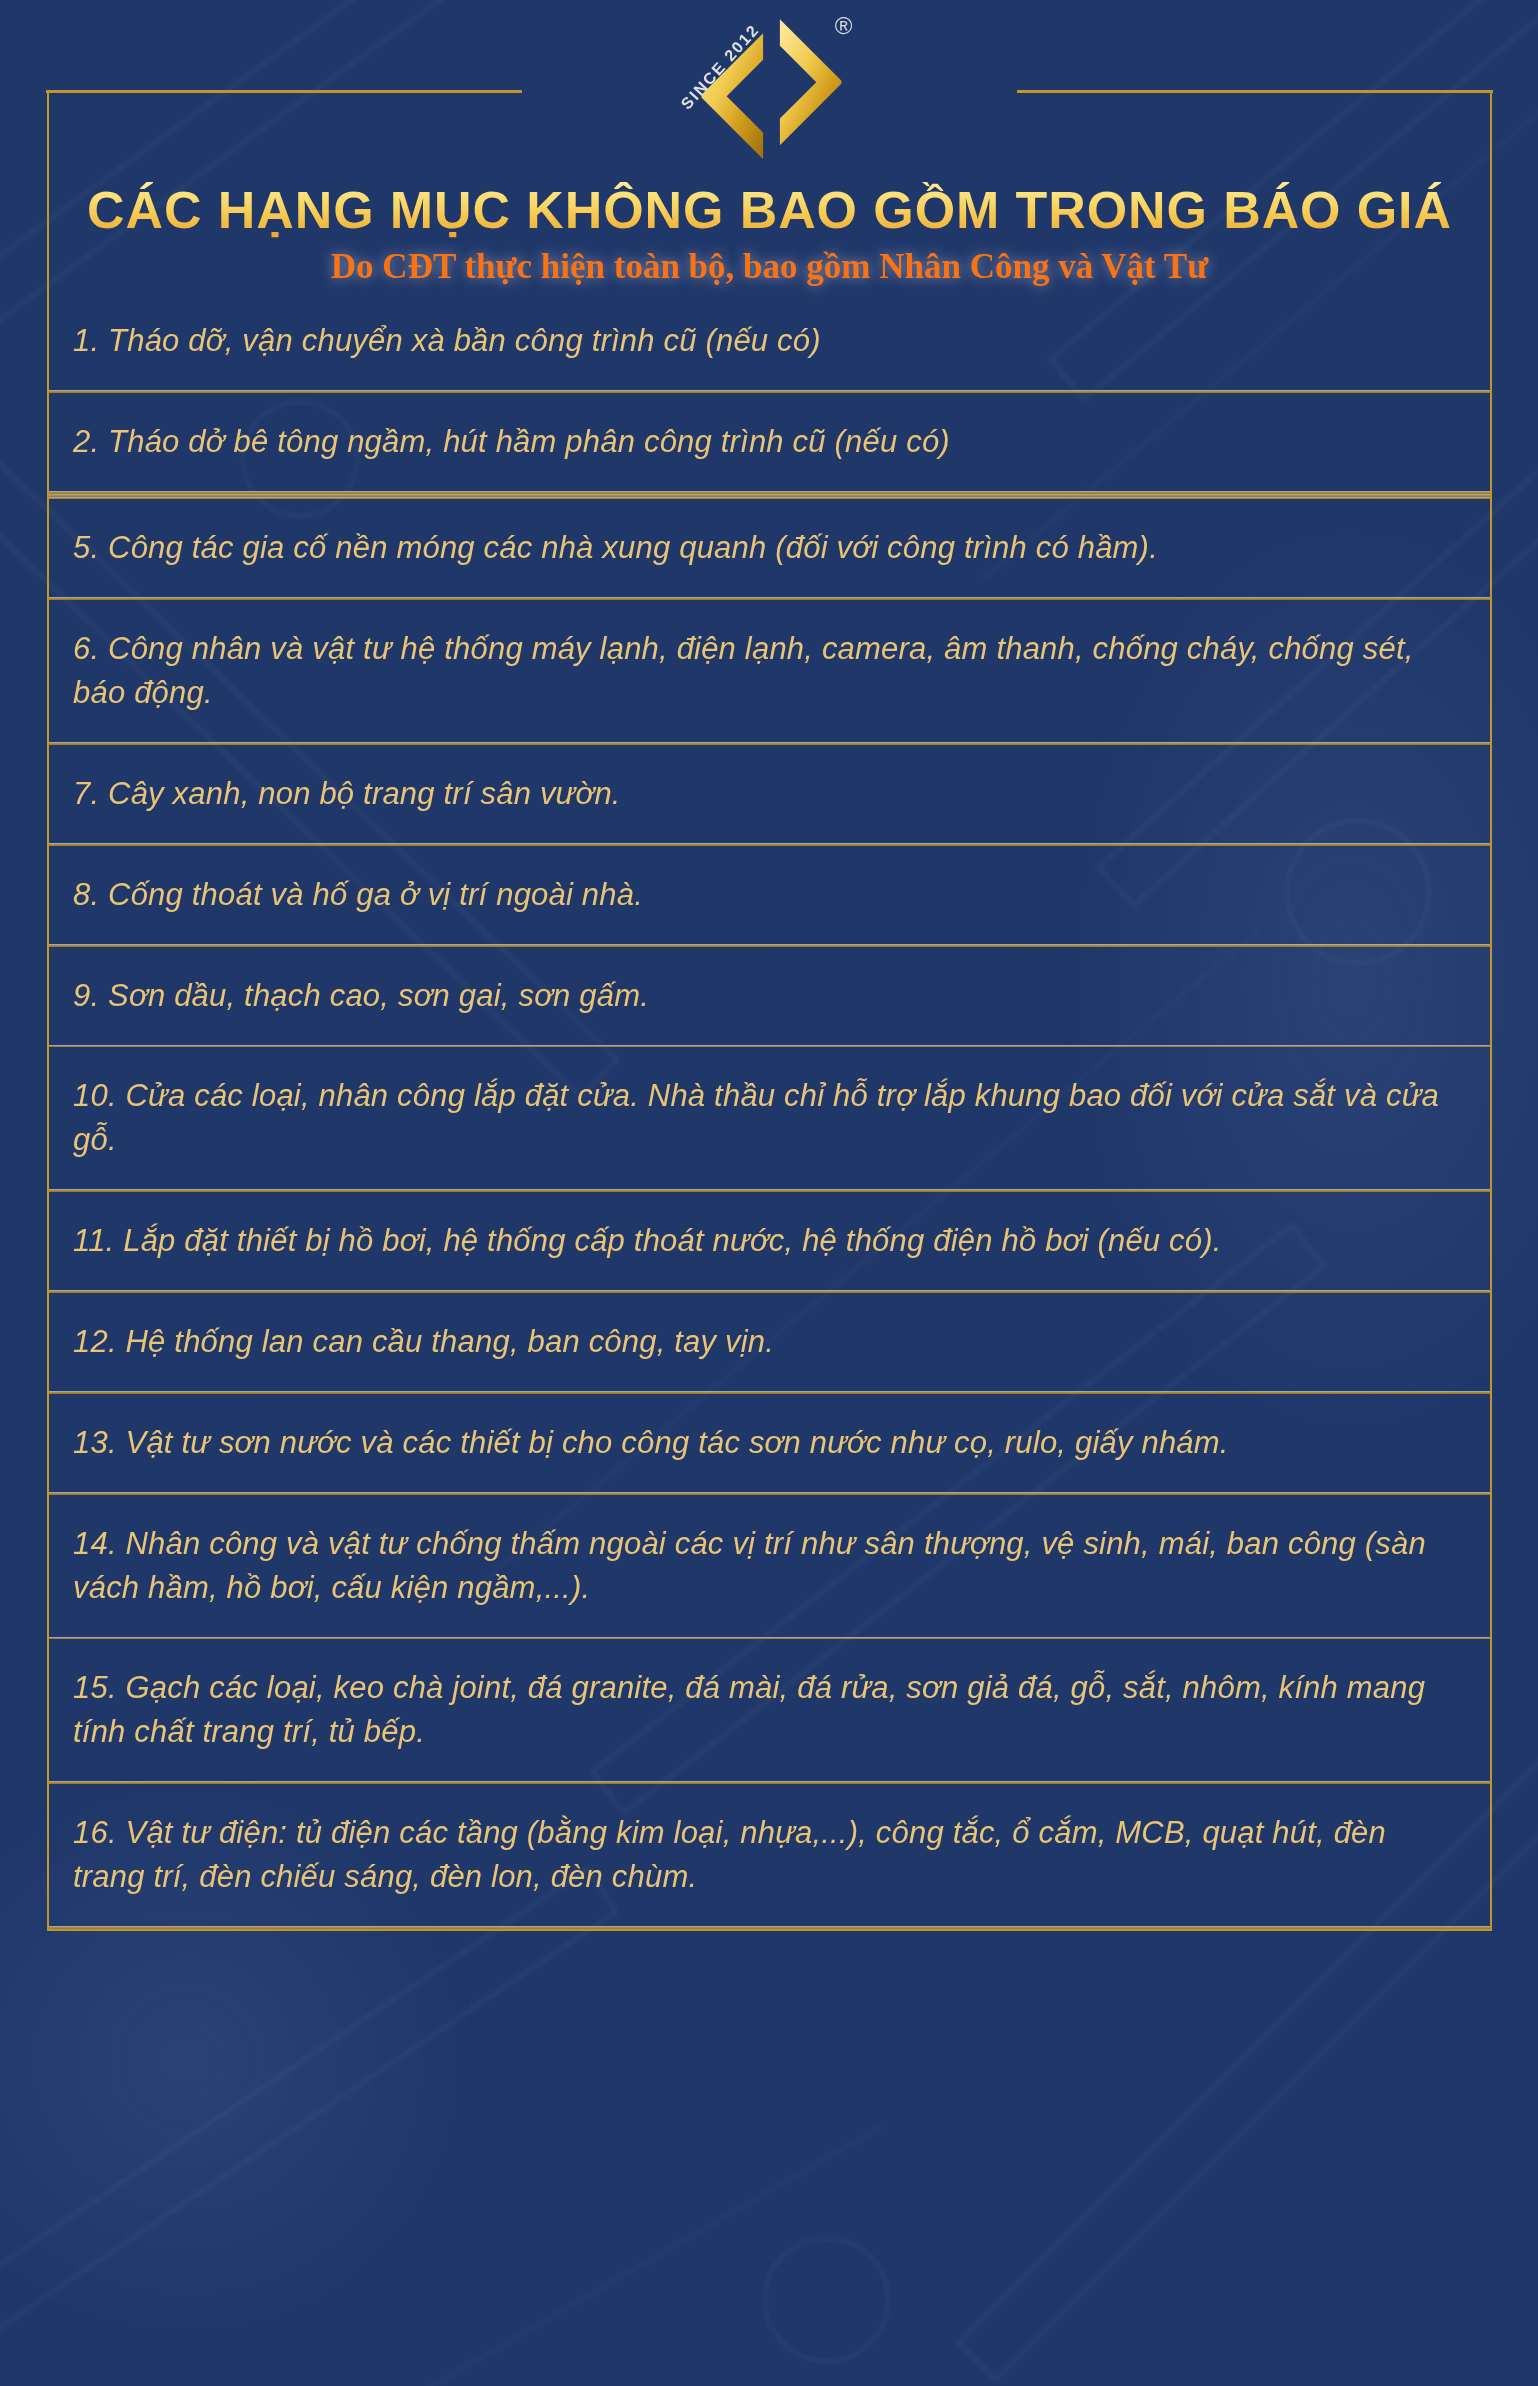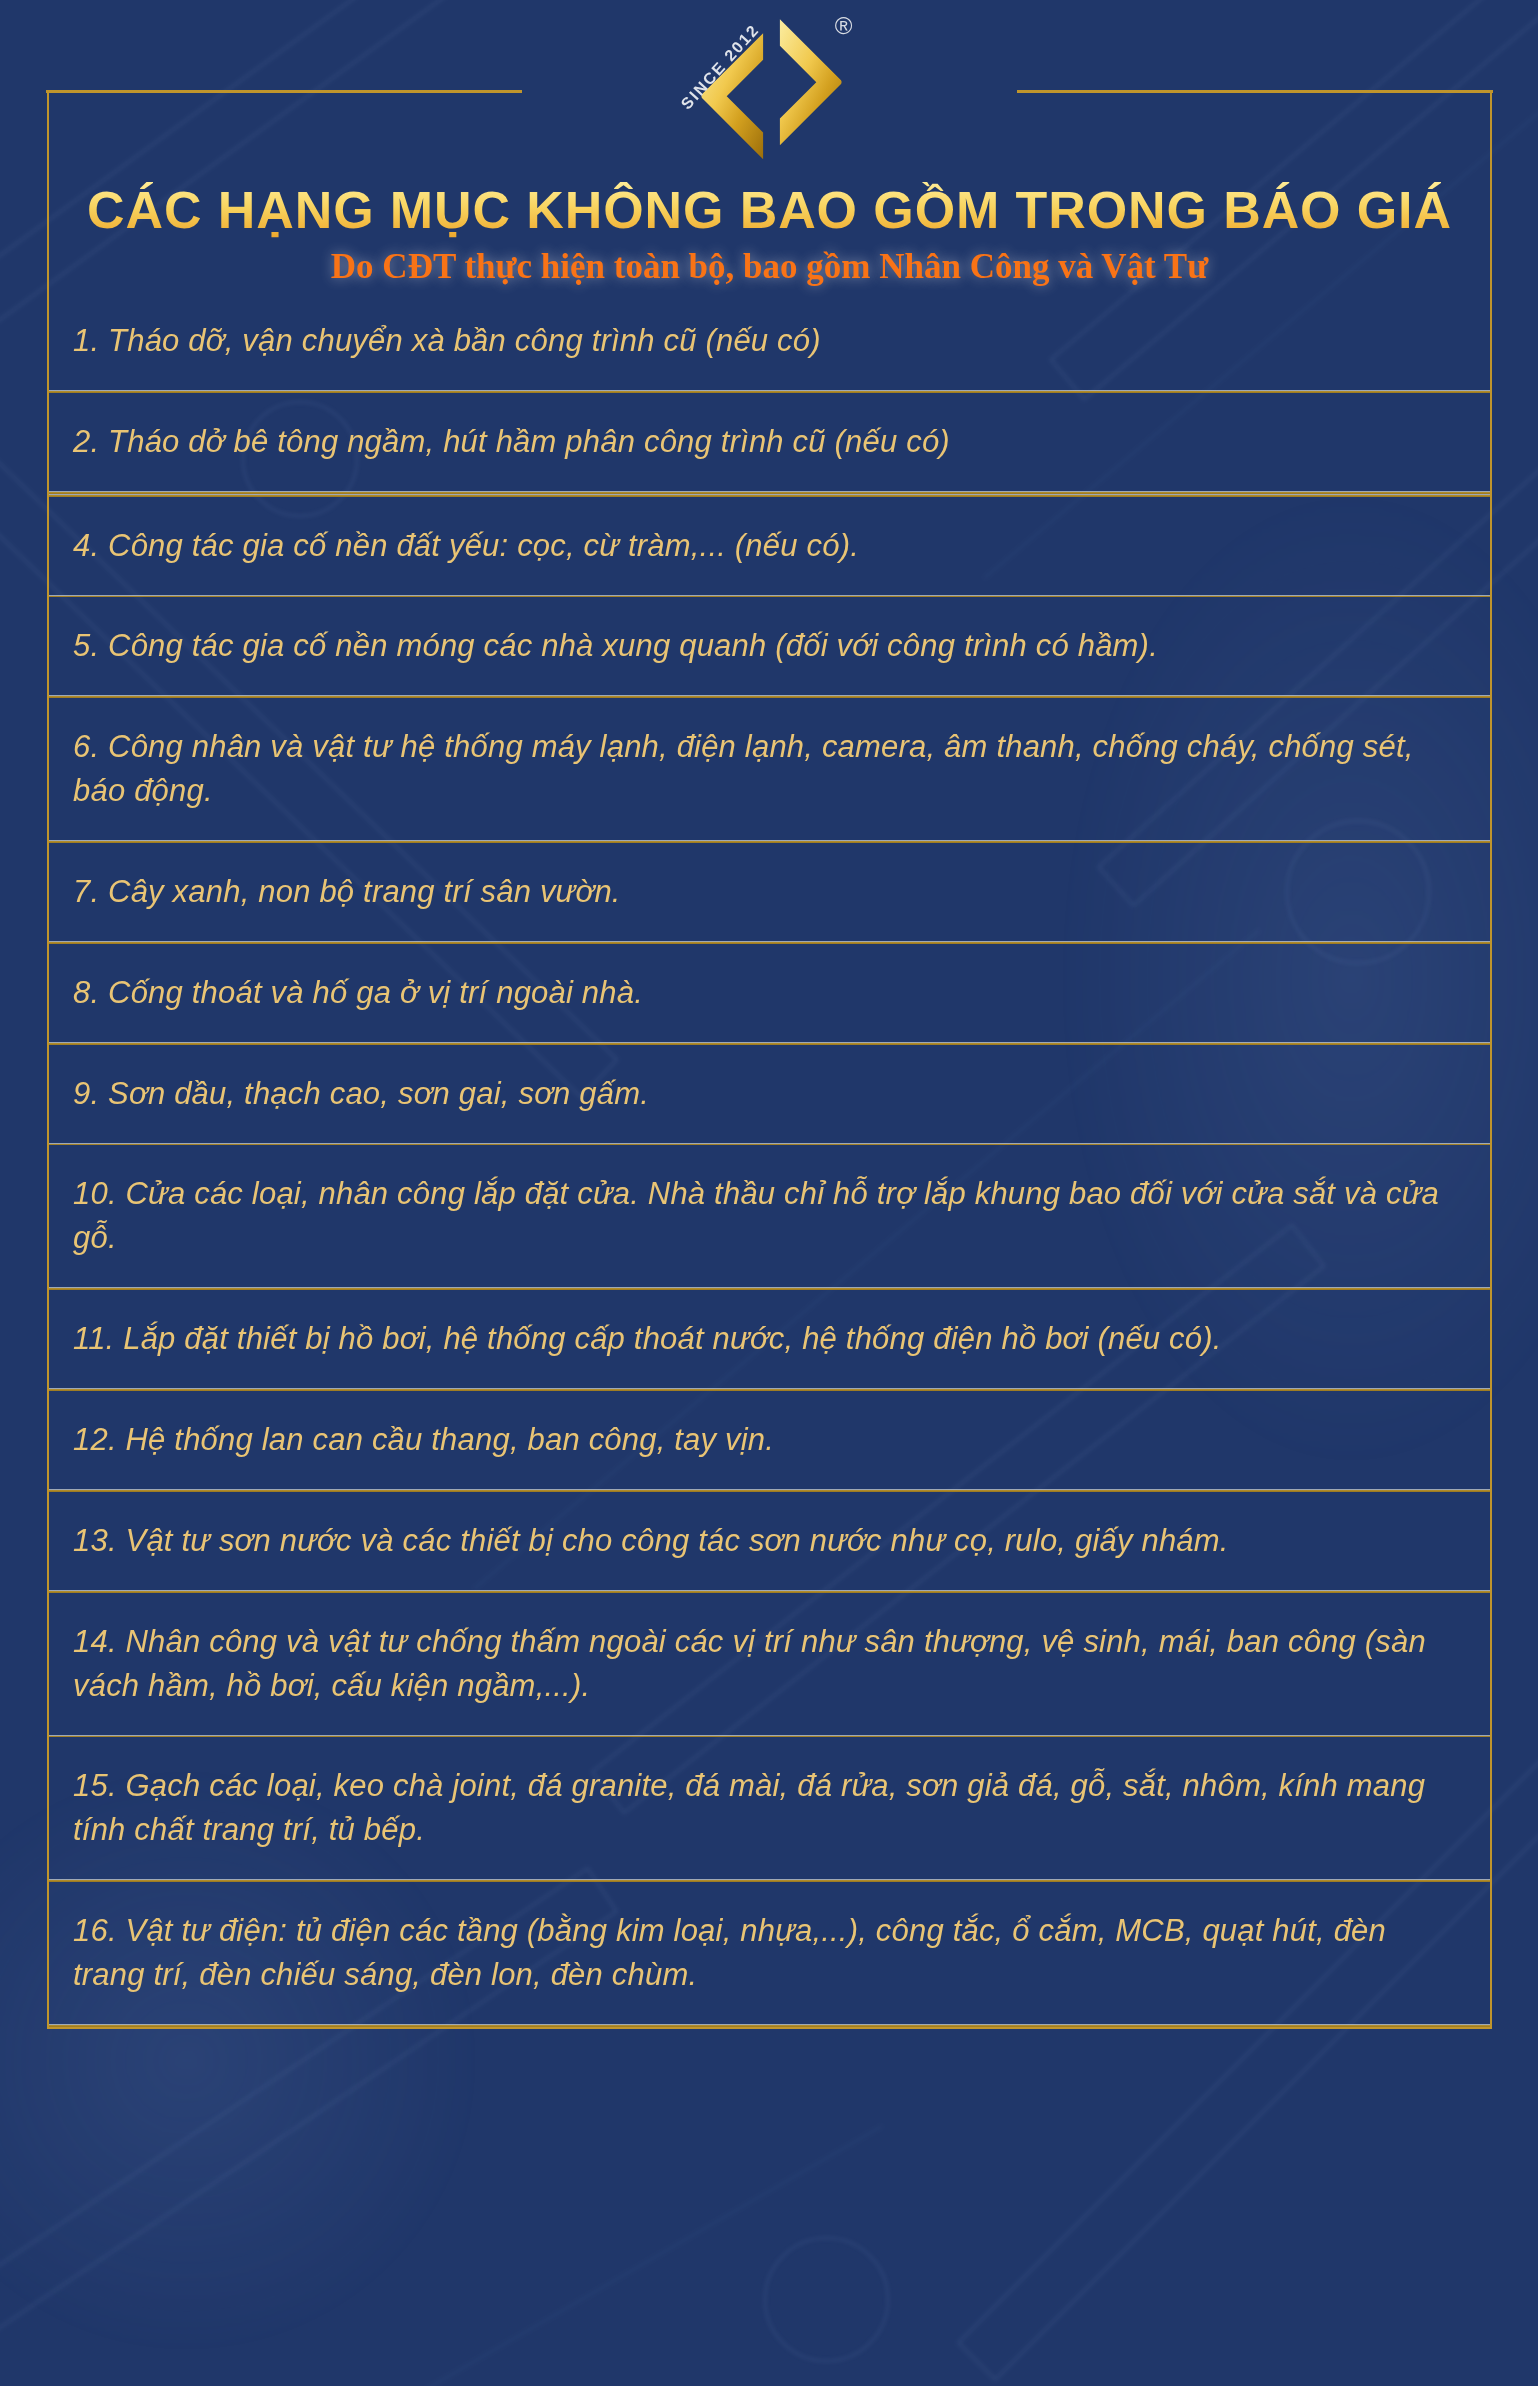--- a/index.html
+++ b/index.html
@@ -117,23 +117,20 @@
   <div class="list" id="items-list">
       <div class="row">
     <p class="row-text">1. Tháo dỡ, vận chuyển xà bần công trình cũ (nếu có)</p>
   </div>
       <div class="divider"></div>
       <div class="row">
     <p class="row-text">2. Tháo dở bê tông ngầm, hút hầm phân công trình cũ (nếu có)</p>
   </div>
       <div class="divider"></div>
       <div class="divider"></div>
-      <div class="row">
-    <p class="row-text">4. Công tác gia cố nền đất yếu: cọc, cừ tràm,... (nếu có).</p>
-  </div>
       <div class="divider"></div>
       <div class="row">
     <p class="row-text">5. Công tác gia cố nền móng các nhà xung quanh (đối với công trình có hầm).</p>
   </div>
       <div class="divider"></div>
       <div class="row">
     <p class="row-text">6. Công nhân và vật tư hệ thống máy lạnh, điện lạnh, camera, âm thanh, chống cháy, chống sét, báo động.</p>
   </div>
       <div class="divider"></div>
       <div class="row">

